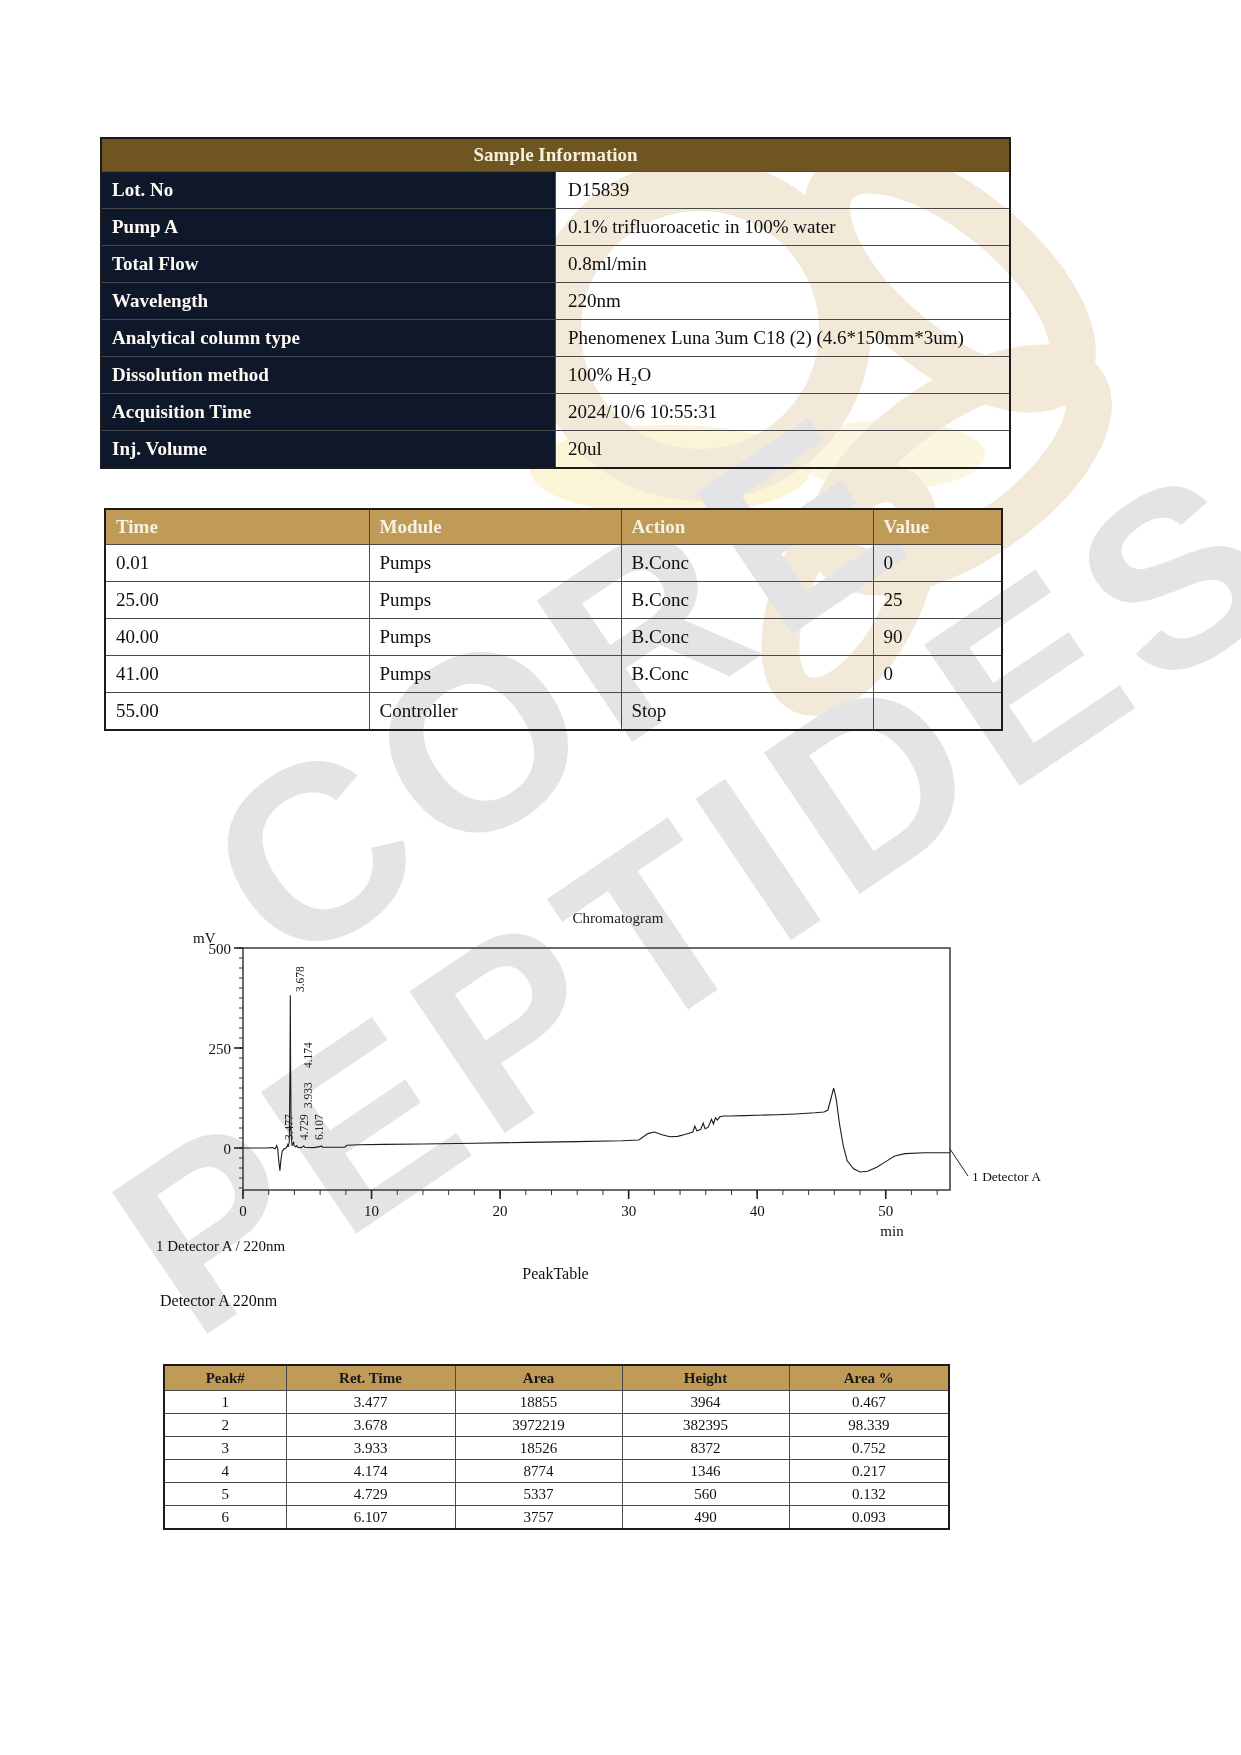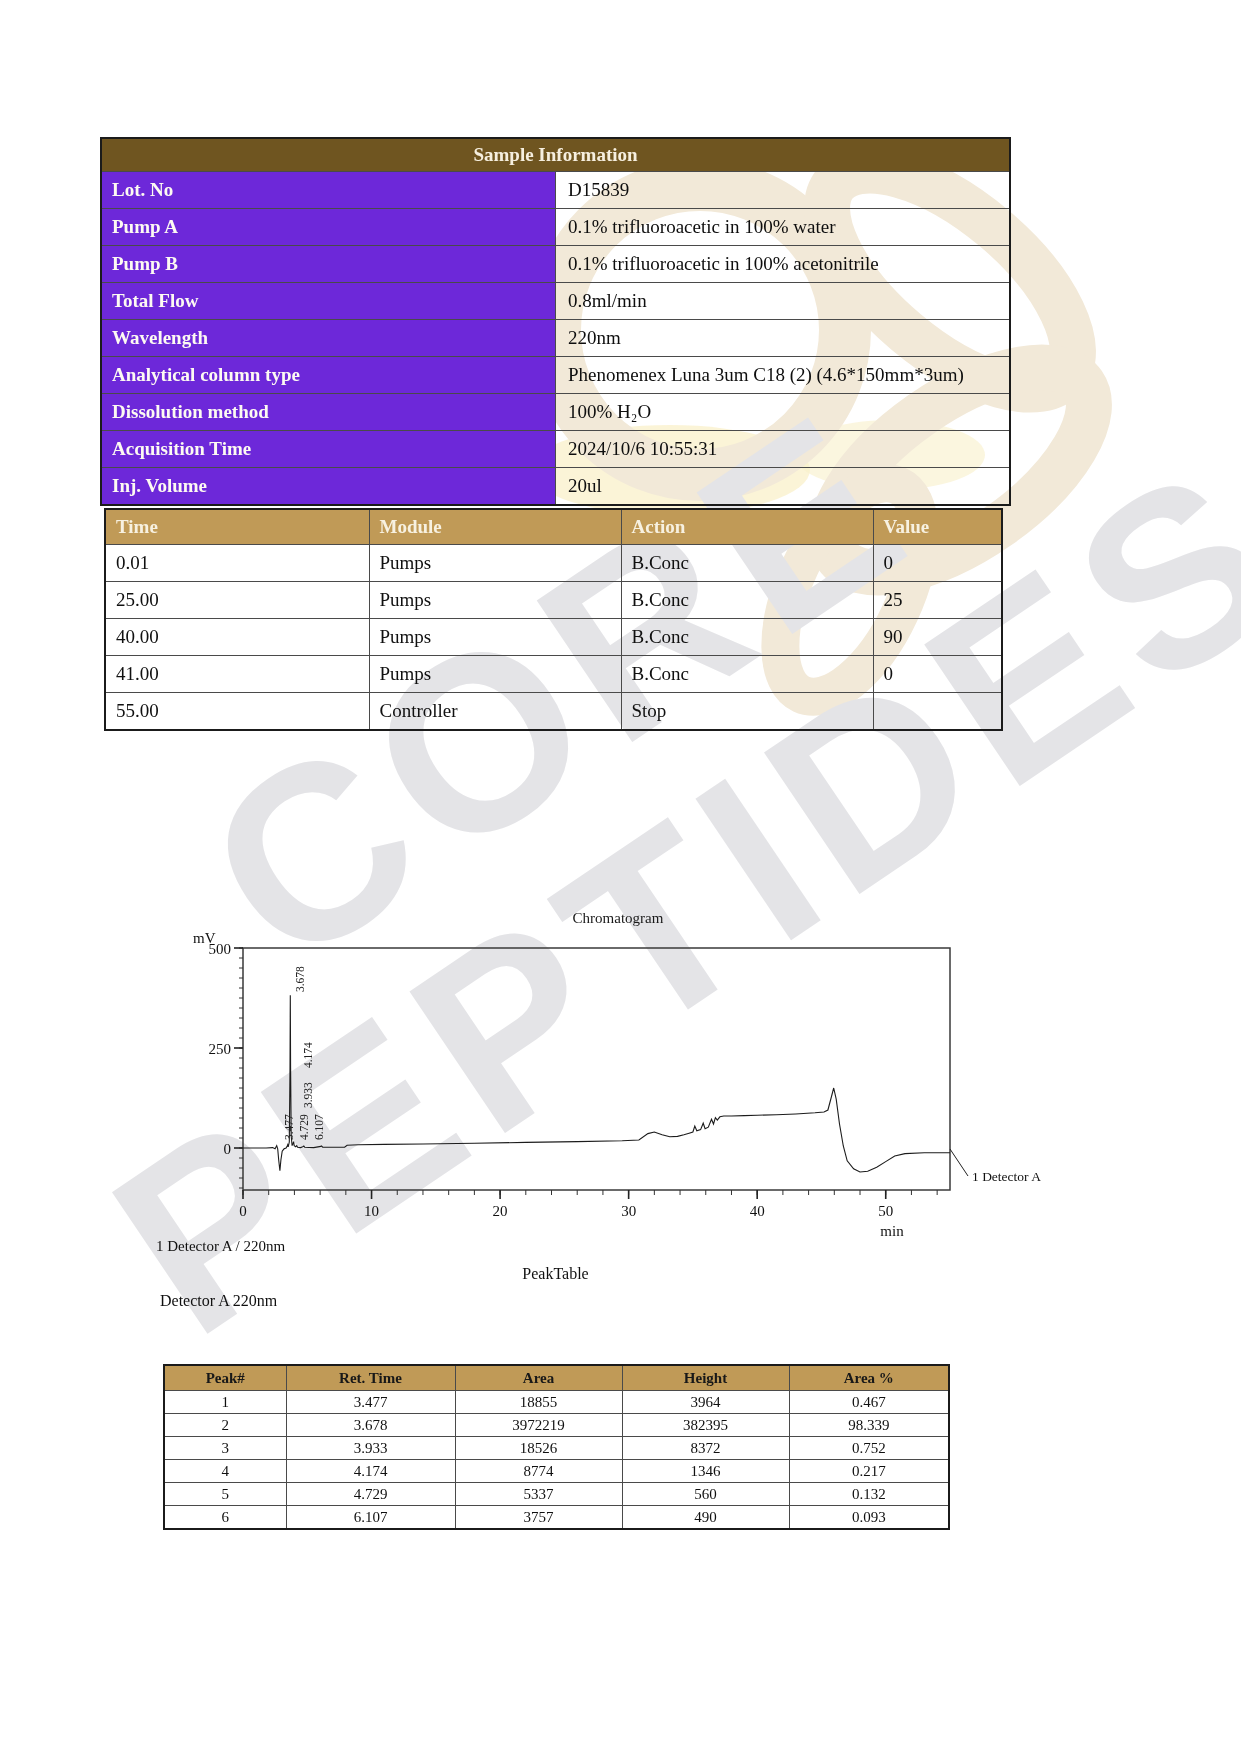--- a/index.html
+++ b/index.html
@@ -13,21 +13,21 @@
            transform:rotate(-34deg);transform-origin:center center;
            text-align:center;font-family:"Liberation Sans","DejaVu Sans",sans-serif;
            font-weight:bold;font-size:248px;line-height:1.02;letter-spacing:14px;
            color:#e4e4e7;white-space:nowrap;}
   
   table{border-collapse:collapse;table-layout:fixed;position:absolute;background:transparent;}
   td,th{border:1px solid #4a4a4a;overflow:hidden;white-space:nowrap;font-weight:normal;}
   table.frame{border:2px solid #1b1b1b;}
   #sample-table{left:100px;top:137px;width:911px;font-size:19px;padding-left:28px;}
   #sample-table .hdr{background:#6f5520;color:#f6efdf;font-weight:bold;text-align:center;height:30px;font-size:19px;}
-  #sample-table th.lbl{background:#6d28d9;color:#fdfaf2;text-align:left;padding-left:10px;height:34px;font-weight:600;width:293px;}
+  #sample-table th.lbl{background:#0f172a;color:#fdfaf2;text-align:left;padding-left:10px;height:34px;font-weight:600;width:293px;}
   #sample-table td.val{padding-left:12px;color:#0e0e0e;}
   #grad-table{left:104px;top:508px;width:897px;font-size:19px;}
   #grad-table th{background:#c09a57;color:#f7f1e1;text-align:left;padding-left:10px;height:32px;font-weight:bold;margin-top:35px;}
   #grad-table td{padding-left:10px;height:34px;margin-left:40px;}
   #peak-table{left:163px;top:1364px;width:785px;font-size:15px;}
   #peak-table th{background:#c09a57;color:#181818;font-weight:600;text-align:center;height:22px;}
   #peak-table td{text-align:center;height:20px;}
   
   .abs{position:absolute;}
   #chart-title{left:468px;top:910px;width:300px;text-align:center;font-size:15px;color:#1a1a1a;}
@@ -65,24 +65,20 @@
         </tr>
     </thead>
     <tbody id="sample-tbody">
         <tr>
           <th class="lbl">Lot. No</th>
           <td class="val">D15839</td>
         </tr>
         <tr>
           <th class="lbl">Pump A</th>
           <td class="val">0.1% trifluoroacetic in 100% water</td>
-        </tr>
-        <tr>
-          <th class="lbl">Pump B</th>
-          <td class="val">0.1% trifluoroacetic in 100% acetonitrile</td>
         </tr>
         <tr>
           <th class="lbl">Total Flow</th>
           <td class="val">0.8ml/min</td>
         </tr>
         <tr>
           <th class="lbl">Wavelength</th>
           <td class="val">220nm</td>
         </tr>
         <tr>

